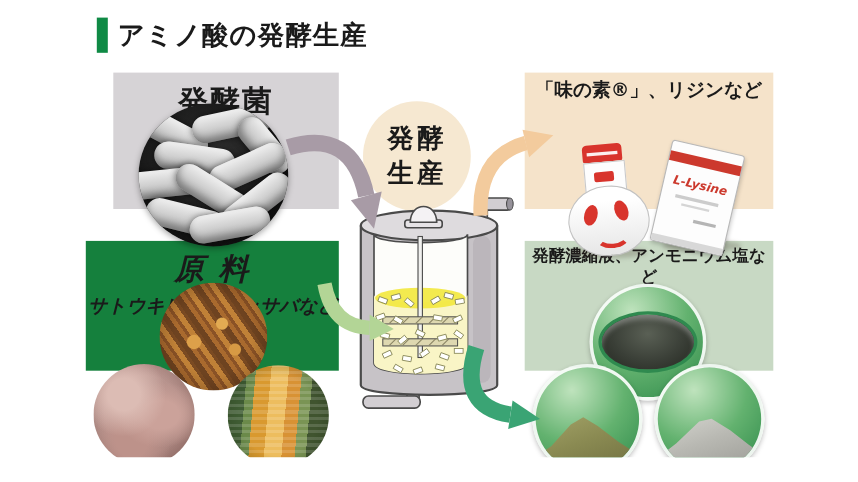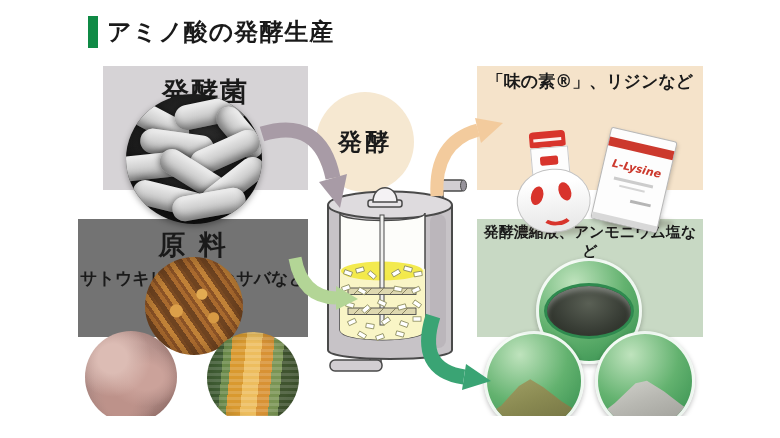--- a/index.html
+++ b/index.html
@@ -11,21 +11,21 @@
   .hdr-bar{width:10px;height:32px;background:#0f8a45;}
   .hdr-title{font-size:24px;font-weight:700;letter-spacing:1px;}
 
   
   .box{position:absolute;z-index:1;}
   .box-title{font-weight:700;text-align:center;font-size:27px;letter-spacing:2px;margin-top:8px;}
   .box-sub{font-weight:700;text-align:center;margin-top:4px;}
   .box-bacteria{left:103px;top:66px;width:205px;height:124px;background:#d6d3d6;}
   .box-products{left:477px;top:66px;width:226px;height:124px;background:#f5e3ca;}
   .box-products .box-sub{font-size:17px;}
-  .box-materials{left:78px;top:219px;width:230px;height:118px;background:#737373;}
+  .box-materials{left:78px;top:219px;width:230px;height:118px;background:#15803d;font-style:italic;}
   .box-materials .box-sub{font-size:17px;}
   .box-byproducts{left:477px;top:219px;width:226px;height:118px;background:#c8d9c4;}
   .box-byproducts .box-sub{font-size:15px;}
 
   
   .photo{position:absolute;z-index:2;}
   .bact-oval{left:126px;top:94px;width:136px;height:130px;border-radius:50%;overflow:hidden;
              background:radial-gradient(circle at 45% 40%, #3a3a3a 0%, #151515 60%, #060606 100%);
              box-shadow:0 2px 6px rgba(0,0,0,.35);}
   .brod{position:absolute;width:74px;height:25px;border-radius:13px;
@@ -88,21 +88,21 @@
        background:#fdfdfd;border:1px solid #b8b8b8;border-radius:3px;box-shadow:1px 2px 4px rgba(0,0,0,.2);}
   .bag .band{position:absolute;left:0;top:9px;width:100%;height:9px;background:#cc392d;}
   .bag .name{position:absolute;left:0;top:28px;width:100%;text-align:center;
              color:#cc392d;font-weight:700;font-style:italic;font-size:11px;}
   .bag .l1{position:absolute;left:20%;top:47px;width:60%;height:3px;background:#cccccc;}
   .bag .l2{position:absolute;left:30%;top:54px;width:40%;height:2px;background:#d5d5d5;}
   .bag .l3{position:absolute;left:52%;top:66px;width:32%;height:3px;background:#b5b5b5;}
   .bag .bot{position:absolute;left:0;bottom:0;width:100%;height:6px;background:#d8d8d8;}
 
   
-  .bubble{position:absolute;left:316px;top:92px;width:98px;height:100px;border-radius:50%;
+  .bubble{position:absolute;left:330px;top:92px;width:98px;height:100px;border-radius:50%;
           background:#f6e8d1;z-index:3;display:flex;flex-direction:column;align-items:center;
           justify-content:center;font-weight:700;font-size:24px;line-height:31px;letter-spacing:3px;}
 
   .tank-svg{position:absolute;left:318px;top:172px;z-index:4;pointer-events:none;}
   .arrows-svg{position:absolute;left:0;top:0;z-index:5;pointer-events:none;}
 </style>
 </head>
 <body>
 
 <div id="root">
@@ -170,20 +170,21 @@
   </div>
   <div class="gcirc gcirc-olive">
     <span class="pile pile-olive"></span>
   </div>
   <div class="gcirc gcirc-gray">
     <span class="pile pile-gray"></span>
   </div>
 
   <div class="bubble">
     <span>発酵</span>
+    <span>生産</span>
   </div>
 
   <svg class="tank-svg" width="155" height="212" viewBox="0 0 155 212">
 
     <rect x="52" y="174" width="11" height="22" fill="#d2ced2" stroke="#4a4a4a" stroke-width="1.5"></rect>
     <rect x="12" y="188" width="52" height="11" rx="5" fill="#d2ced2" stroke="#4a4a4a" stroke-width="1.5"></rect>
 
     <rect x="115" y="12" width="10" height="26" fill="#d2ced2" stroke="#4a4a4a" stroke-width="1.5"></rect>
     <rect x="115" y="8" width="31" height="11" rx="3" fill="#d2ced2" stroke="#4a4a4a" stroke-width="1.5"></rect>
     <ellipse cx="145.5" cy="13.5" rx="3" ry="5.5" fill="#96929a" stroke="#4a4a4a" stroke-width="1"></ellipse>

